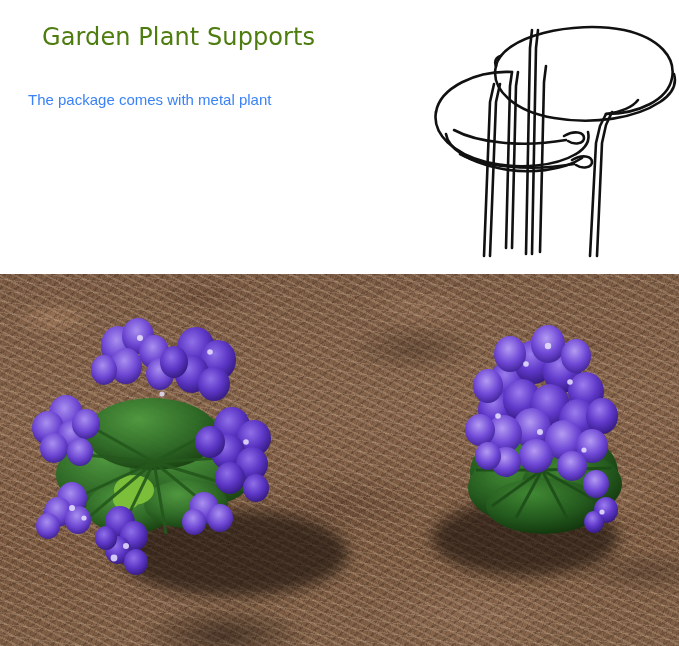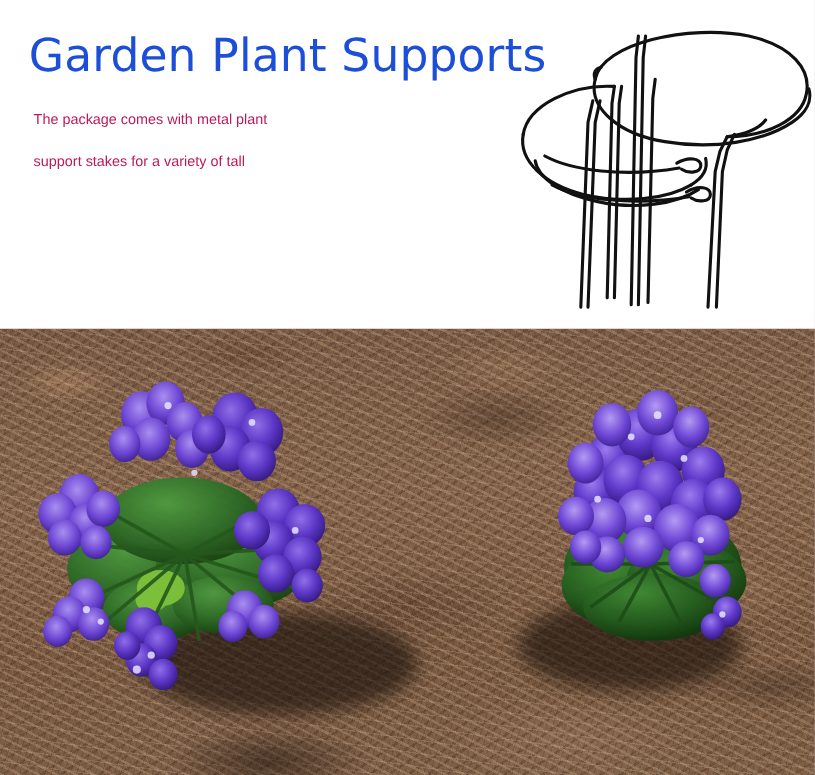--- a/index.html
+++ b/index.html
@@ -6,29 +6,29 @@
   body{
     width:679px;height:646px;overflow:hidden;background:#ffffff;
     font-family:"Liberation Sans",sans-serif;
   }
   #page{position:relative;width:679px;height:646px;overflow:hidden;}
 
   
   #info-panel{position:absolute;left:0;top:0;width:679px;height:274px;background:#ffffff;overflow:hidden;}
 
   #page-title{
-    position:absolute;left:24px;top:2px;
-    font-size:38px;line-height:38px;letter-spacing:.1px;
-    color:#1d4ed8;font-weight:400;white-space:nowrap;
+    position:absolute;left:42px;top:2px;
+    font-size:24px;line-height:38px;letter-spacing:.1px;
+    color:#4d7c0f;font-weight:400;white-space:nowrap;
     font-family:"DejaVu Sans","Liberation Sans",sans-serif;
   }
 
   #desc-block{position:absolute;left:28px;top:82px;width:640px;}
   .desc-line{
-    font-size:12px;line-height:35px;color:#be185d;white-space:nowrap;
+    font-size:15px;line-height:35px;color:#3b82f6;white-space:nowrap;
     font-family:"Liberation Sans",sans-serif;
   }
 
   
   #wire-illustration{position:absolute;left:424px;top:8px;width:255px;height:256px;}
   #wire-illustration svg{display:block;width:255px;height:256px;}
 
   
   #photo{position:absolute;left:0;top:274px;width:679px;height:372px;overflow:hidden;background:#7c5a44;}
 
@@ -83,21 +83,20 @@
 <body>
 
 <div id="page">
 
   <section id="info-panel">
 
     <h1 id="page-title">Garden Plant Supports</h1>
 
     <div id="desc-block">
       <div class="desc-line">The package comes with metal plant</div>
-      <div class="desc-line">support stakes for a variety of tall</div>
     </div>
 
     <div id="wire-illustration">
       <svg viewBox="0 0 255 256" xmlns="http://www.w3.org/2000/svg" fill="none" stroke="#111111" stroke-width="2.6" stroke-linecap="round" stroke-linejoin="round">
 
         <path d="M72 58 C78 28 150 12 200 22 C236 30 252 50 248 70
                  C244 92 214 106 182 106"></path>
 
         <path d="M72 58 C66 82 92 104 130 110 C170 117 212 110 236 94
                  C248 86 253 76 250 66"></path>

